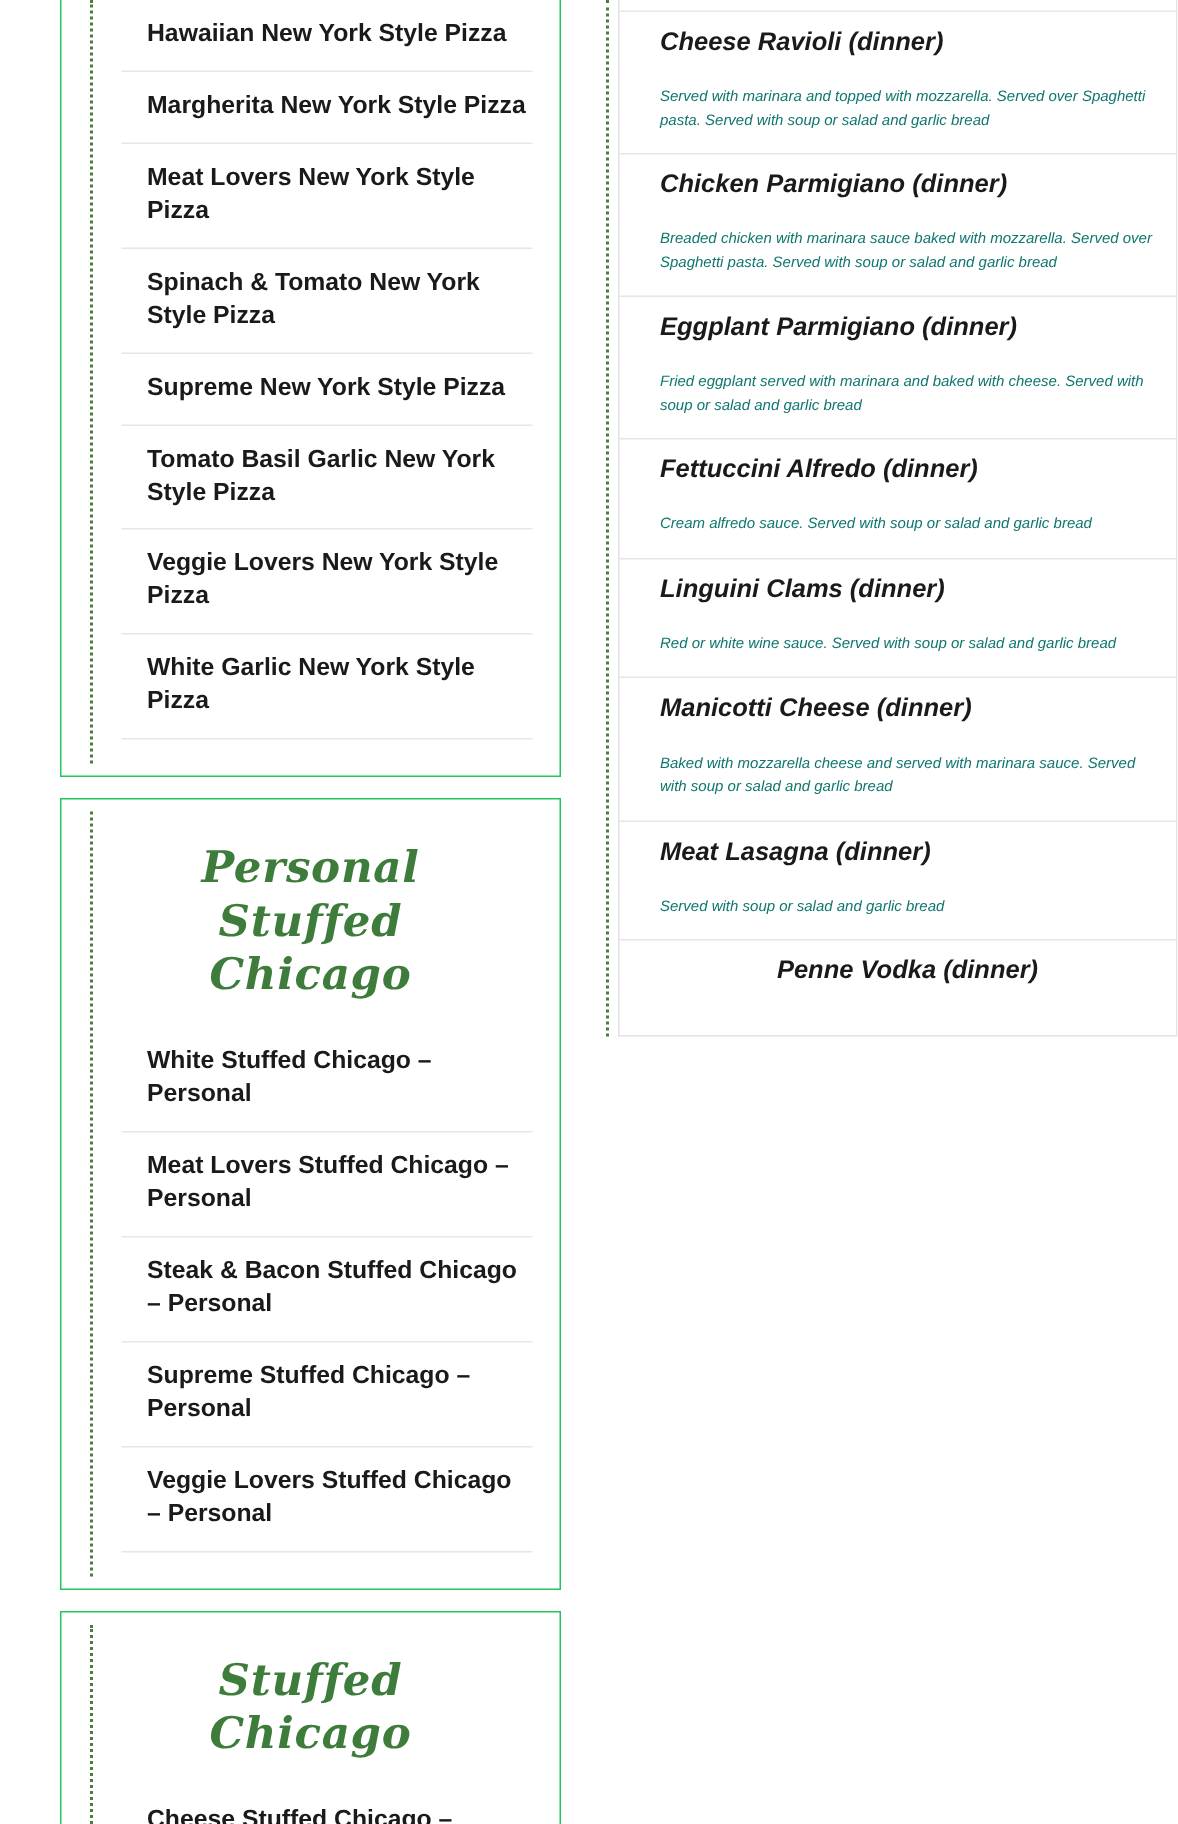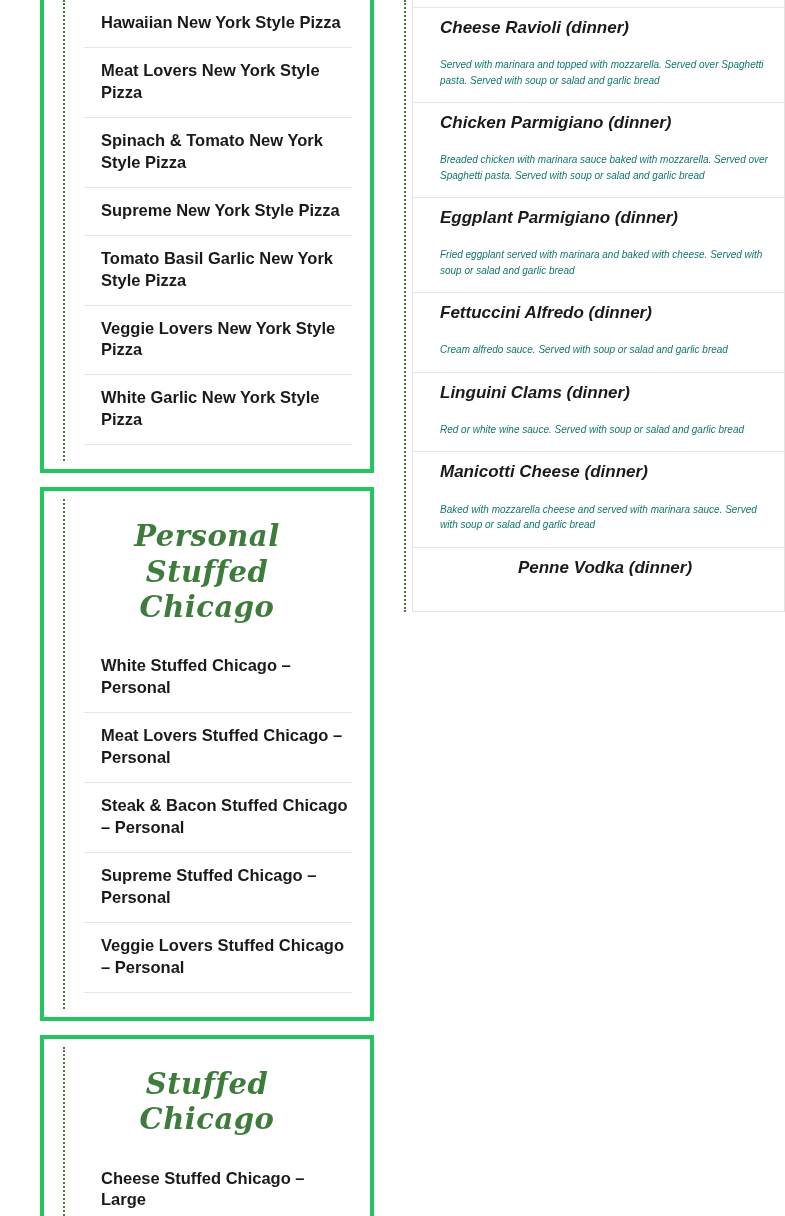--- a/index.html
+++ b/index.html
@@ -32,21 +32,21 @@
     position: relative;
   }
   .col-right {
     width: 411px;
     flex: 0 0 411px;
     position: relative;
     padding-left: 20px;
   }
 
   .card {
-    border: 4px solid #22c55e;
+    border: 1px solid #22c55e;
     background: #fff;
     margin-bottom: 14px;
     position: relative;
     padding: 14px 18px 14px 18px;
   }
   .card.clipped-top {
     border-top: none;
     margin-top: 0;
     padding-top: 0;
   }
@@ -159,20 +159,23 @@
 <div class="page">
 
   <div class="col-left">
 
     <div class="card clipped-top">
       <ul class="items">
         <li>
           <span class="item-name">Hawaiian New York Style Pizza</span>
         </li>
         <li>
+          <span class="item-name">Margherita New York Style Pizza</span>
+        </li>
+        <li>
           <span class="item-name">Meat Lovers New York Style Pizza</span>
         </li>
         <li>
           <span class="item-name">Spinach &amp; Tomato New York Style Pizza</span>
         </li>
         <li>
           <span class="item-name">Supreme New York Style Pizza</span>
         </li>
         <li>
           <span class="item-name">Tomato Basil Garlic New York Style Pizza</span>
@@ -251,20 +254,24 @@
           <span class="entry-name">Linguini Clams (dinner)</span>
           <span class="entry-desc">Red or white wine sauce. Served with soup or salad and garlic bread</span>
         </div>
 
 
         <div class="entry">
           <span class="entry-name">Manicotti Cheese (dinner)</span>
           <span class="entry-desc">Baked with mozzarella cheese and served with marinara sauce. Served with soup or salad and garlic bread</span>
         </div>
 
+        <div class="entry">
+          <span class="entry-name">Meat Lasagna (dinner)</span>
+          <span class="entry-desc">Served with soup or salad and garlic bread</span>
+        </div>
 
         <div class="entry">
           <span class="entry-name">Penne Vodka (dinner)</span>
           <span class="entry-desc"></span>
         </div>
 
       </div>
     </div>
   </div>
 

